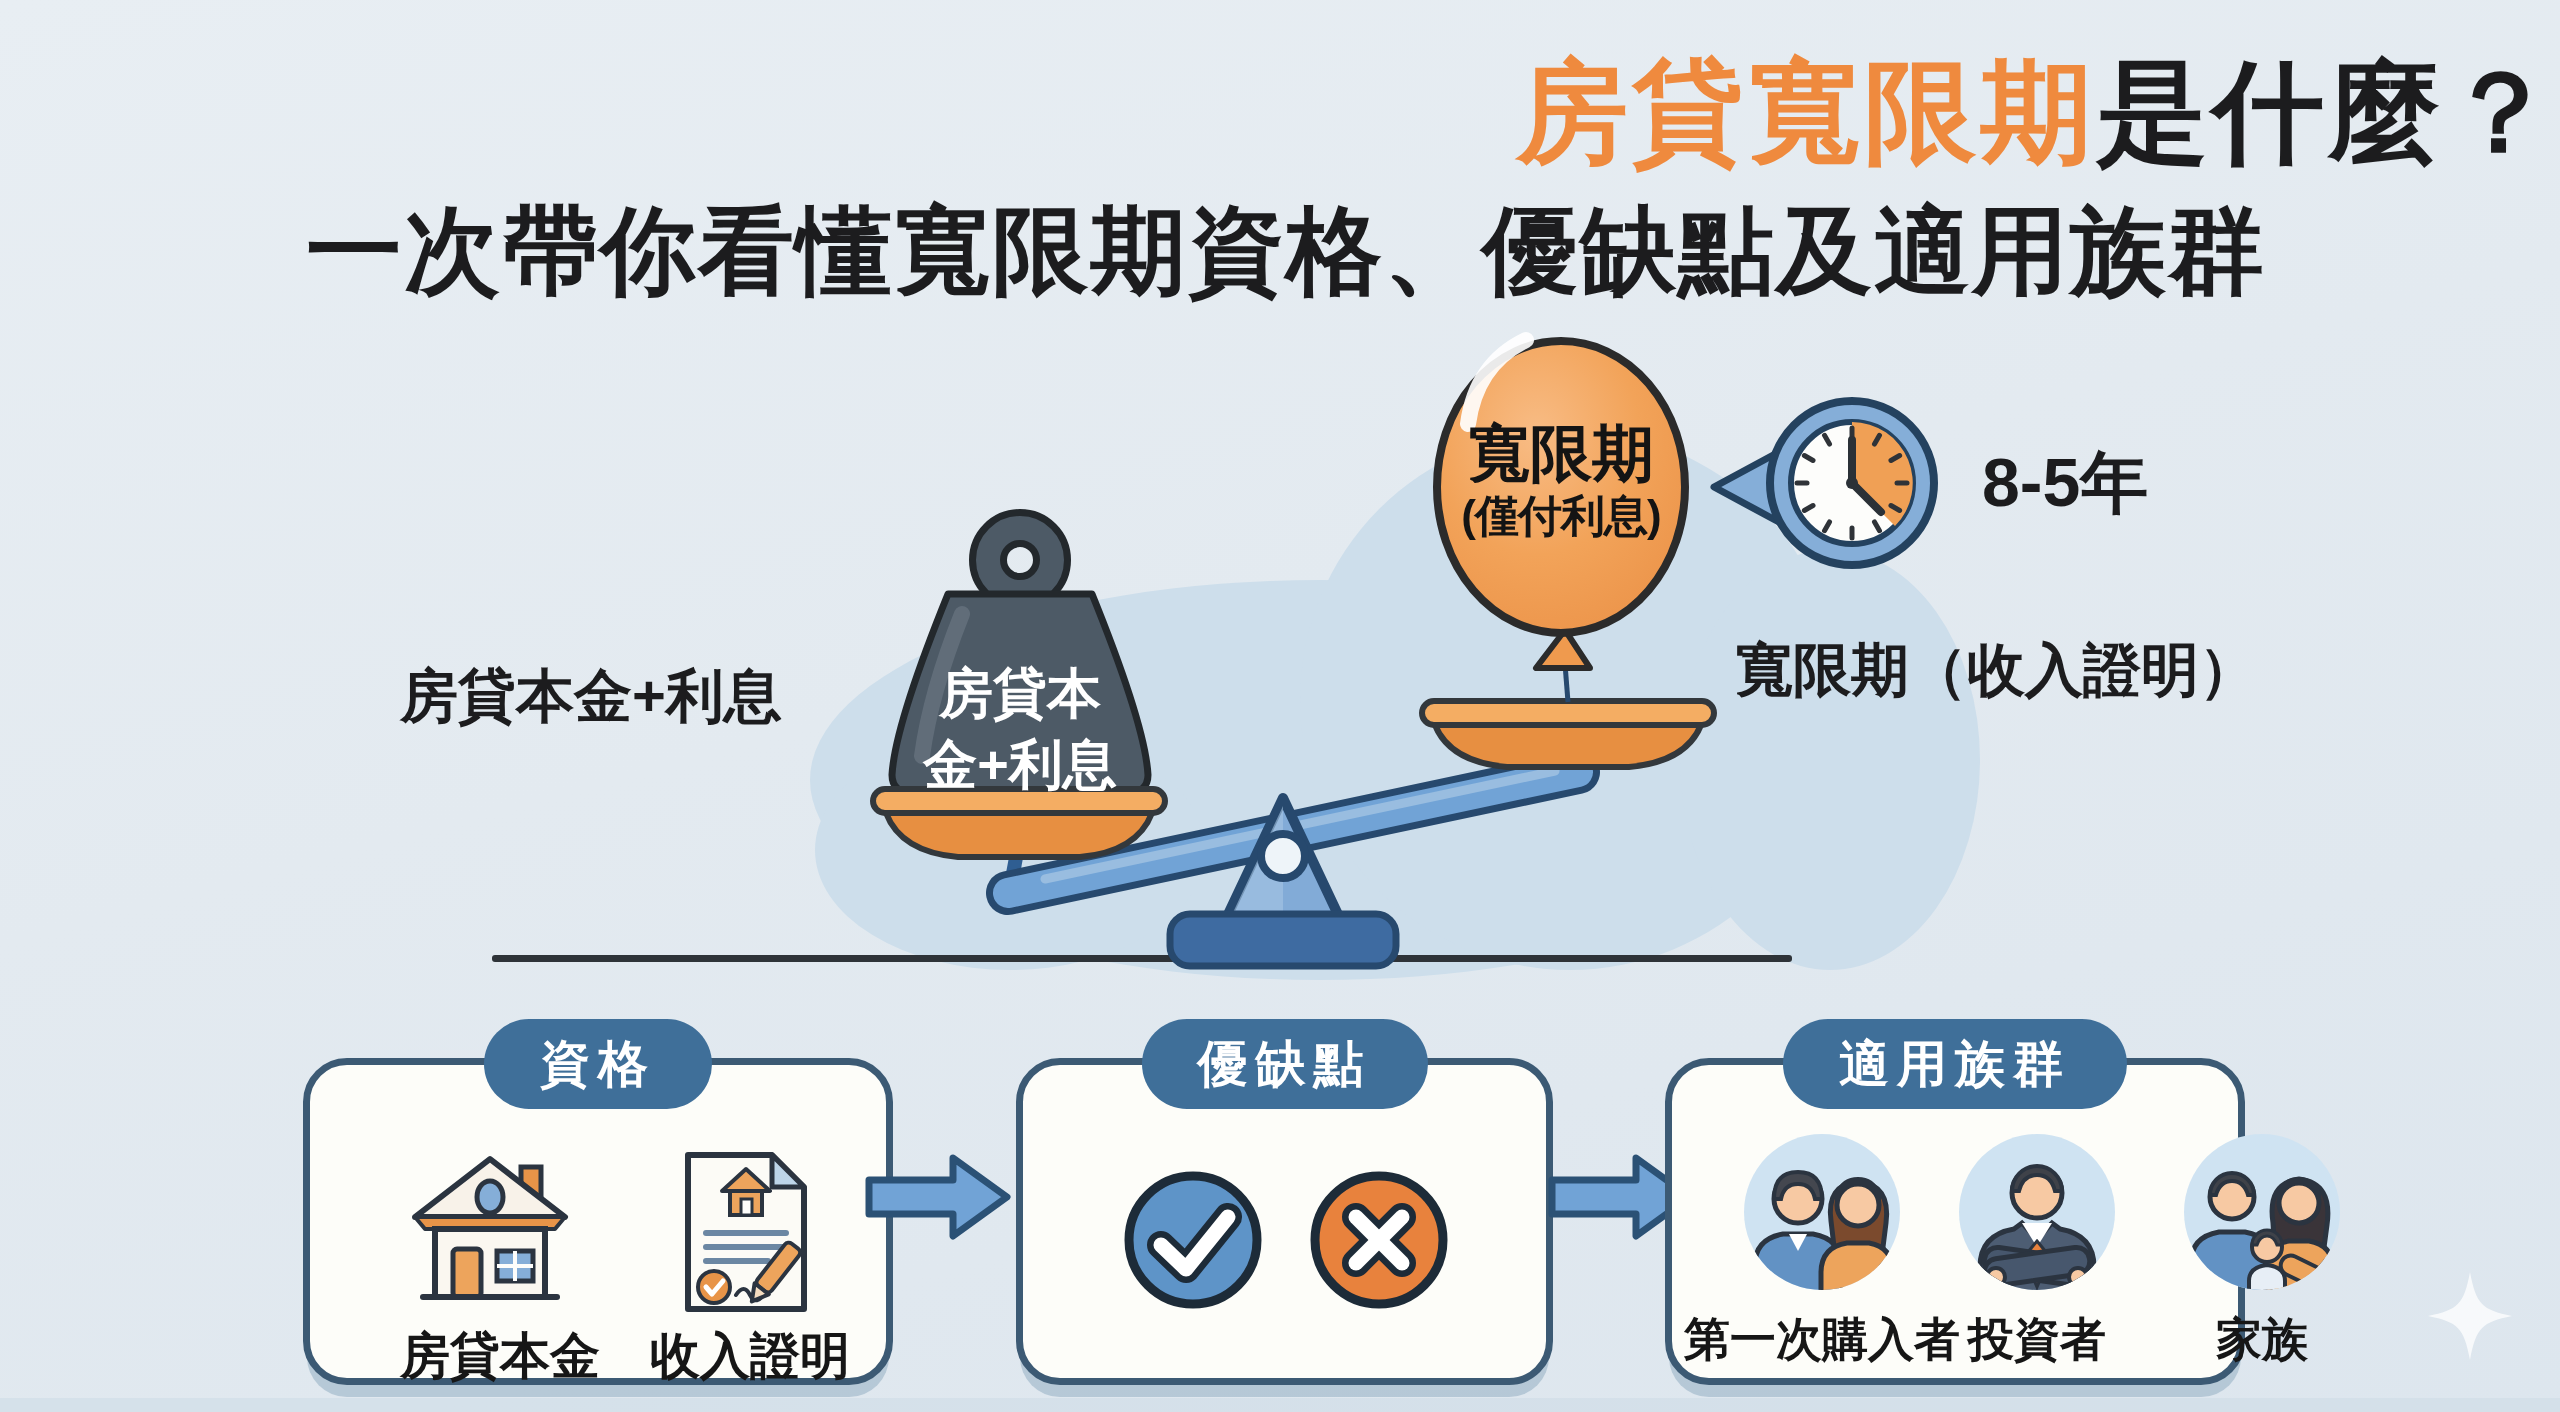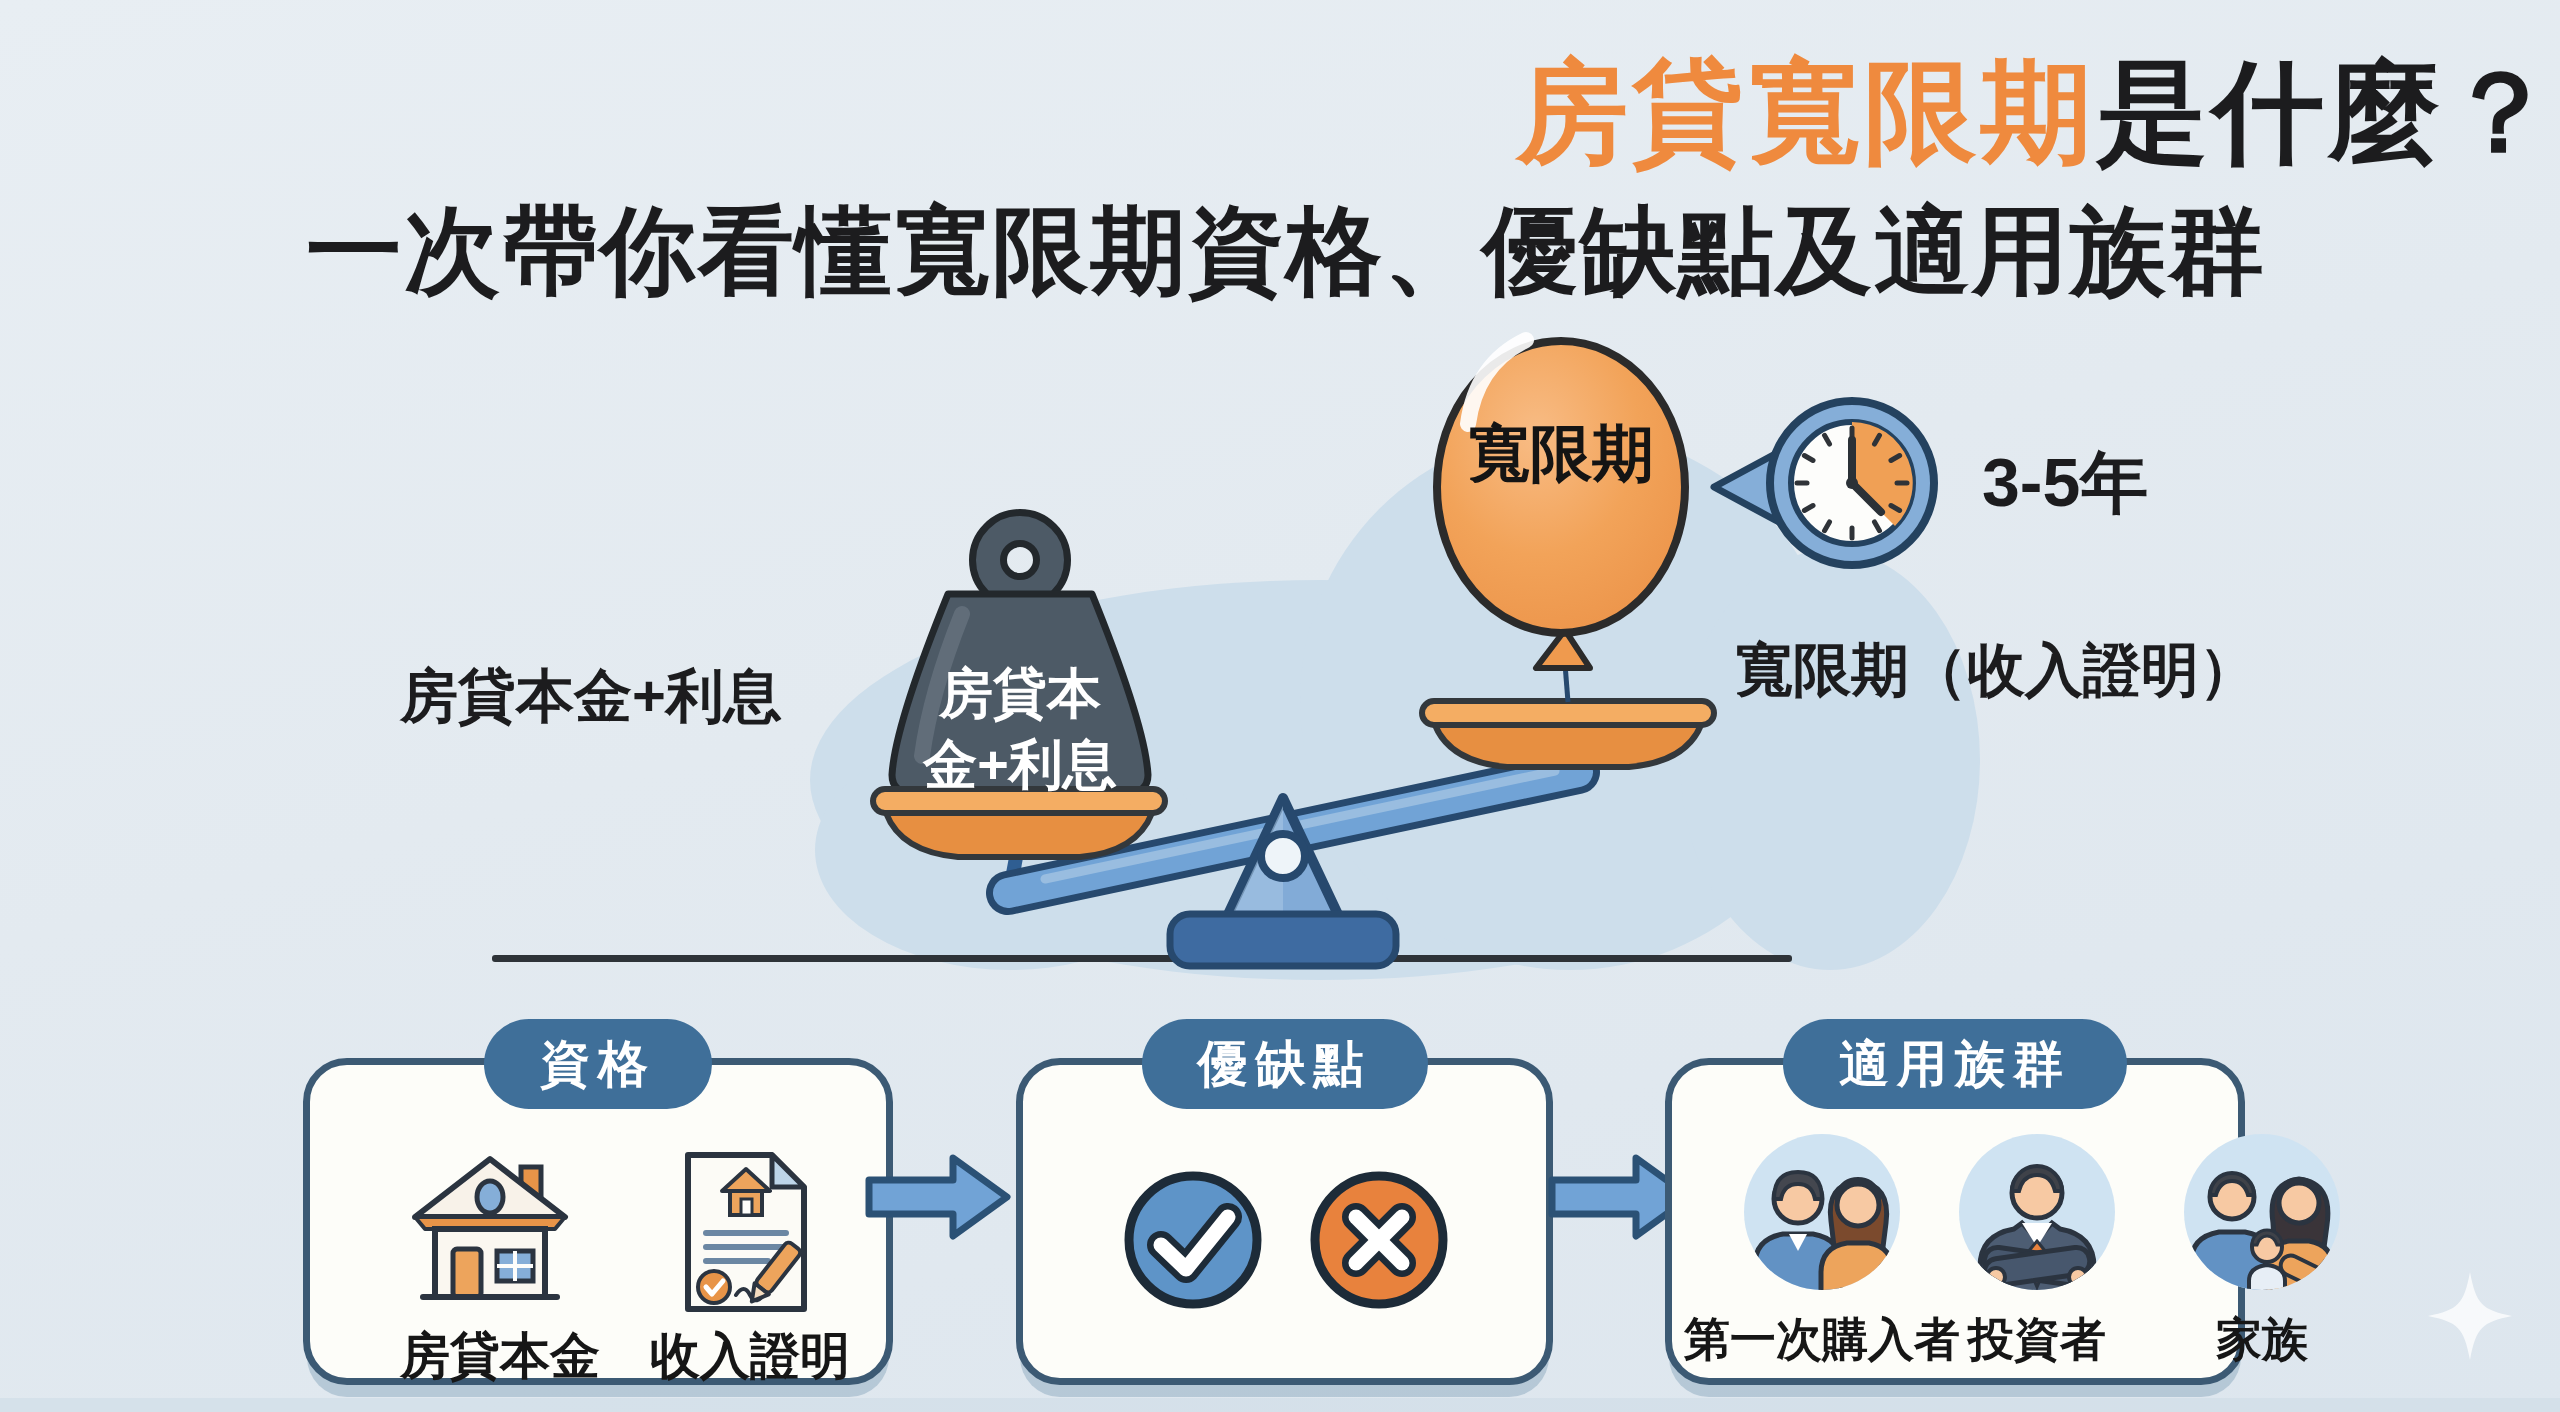--- a/index.html
+++ b/index.html
@@ -173,22 +173,23 @@
     <rect x="0" y="1398" width="2560" height="14" fill="#ccdbe6" opacity="0.55"></rect>
   </svg>
 
   <div class="abs left-label">房貸本金+利息</div>
   <div class="abs weight-text">
     <div>房貸本</div>
     <div>金+利息</div>
   </div>
   <div class="abs balloon-text">
     <div class="l1">寬限期</div>
-  </div>
-  <div class="abs duration">3-5年</div>
+    <div class="l2">(僅付利息)</div>
+  </div>
+  <div class="abs duration">8-5年</div>
   <div class="abs right-label">寬限期（收入證明）</div>
 
   <div class="card card1">
     <div class="pill">資格</div>
 
     <svg class="icon-abs" style="left:95px;top:88px" width="170" height="155" viewBox="0 0 170 155">
       <rect x="116" y="14" width="20" height="34" fill="#e89448" stroke="#2b3440" stroke-width="5"></rect>
       <polygon points="85,6 160,64 10,64" fill="#f8f2e9" stroke="#2b3440" stroke-width="6" stroke-linejoin="round"></polygon>
       <polygon points="10,64 160,64 150,76 20,76" fill="#e89448" stroke="#2b3440" stroke-width="4" stroke-linejoin="round"></polygon>
       <ellipse cx="85" cy="44" rx="13" ry="16" fill="#85aed8" stroke="#2b3440" stroke-width="5"></ellipse>

